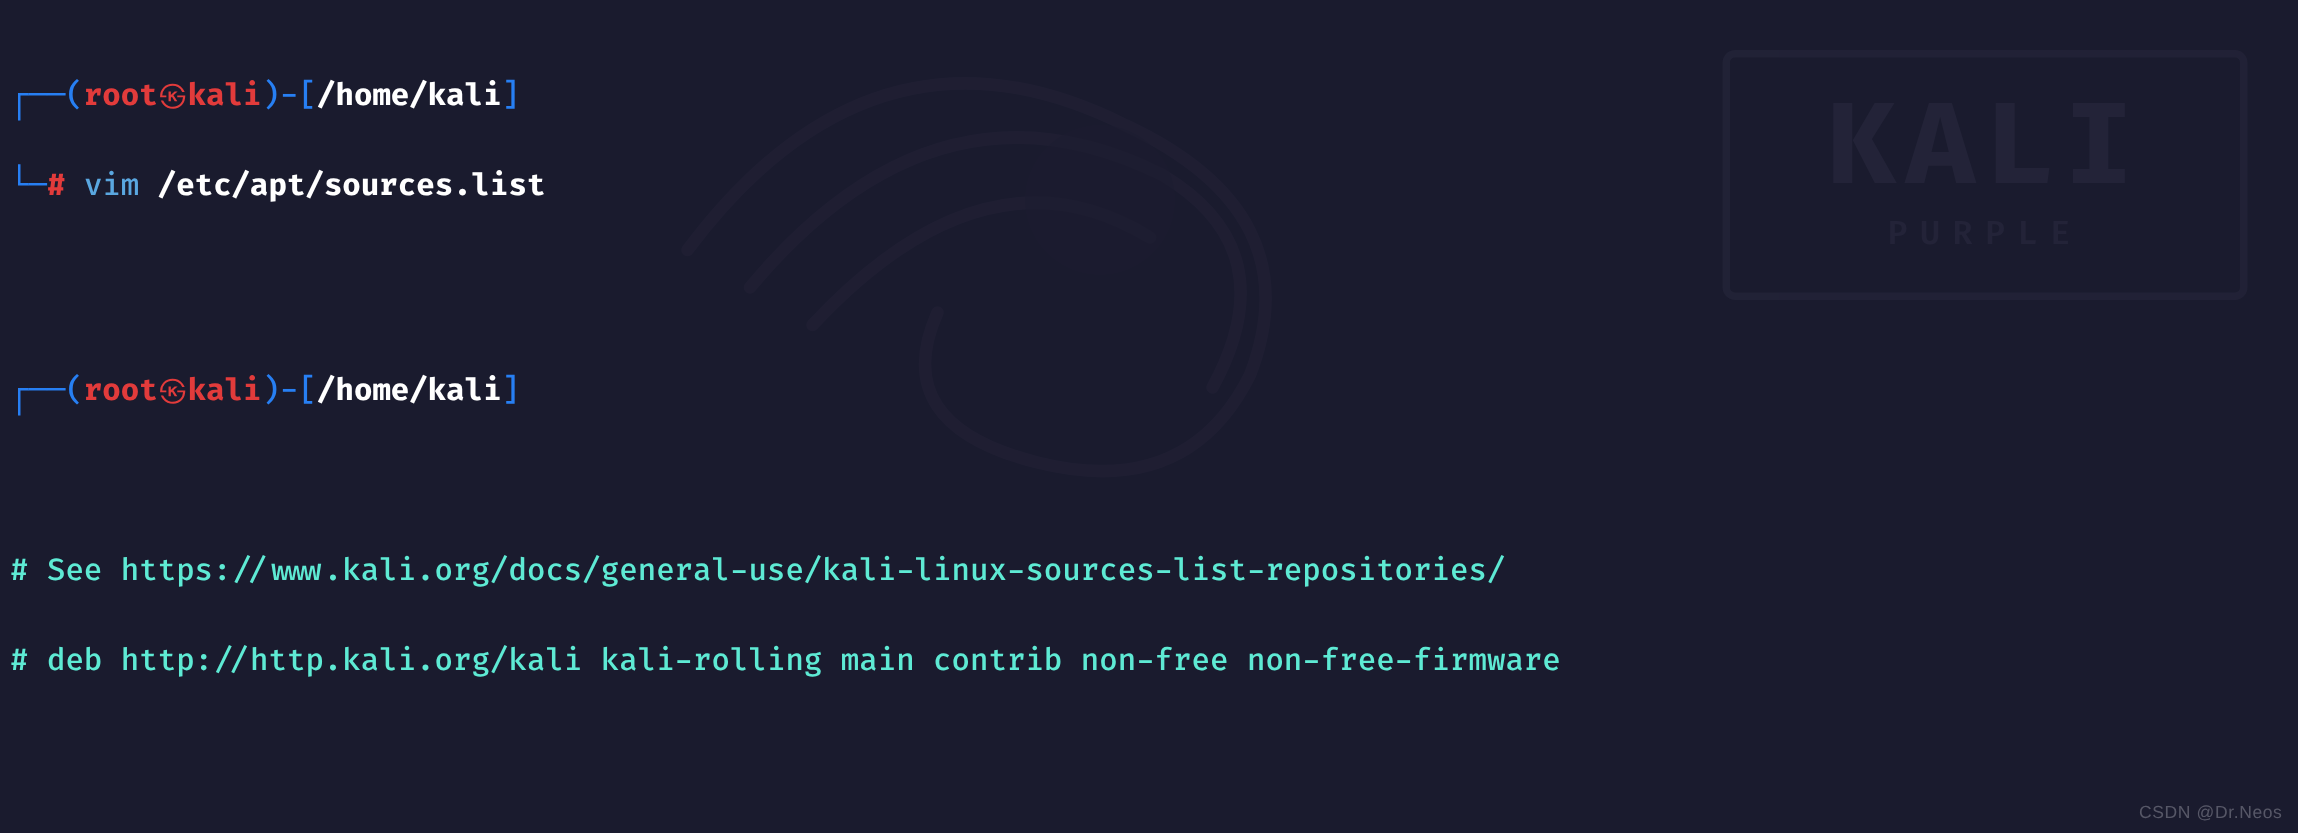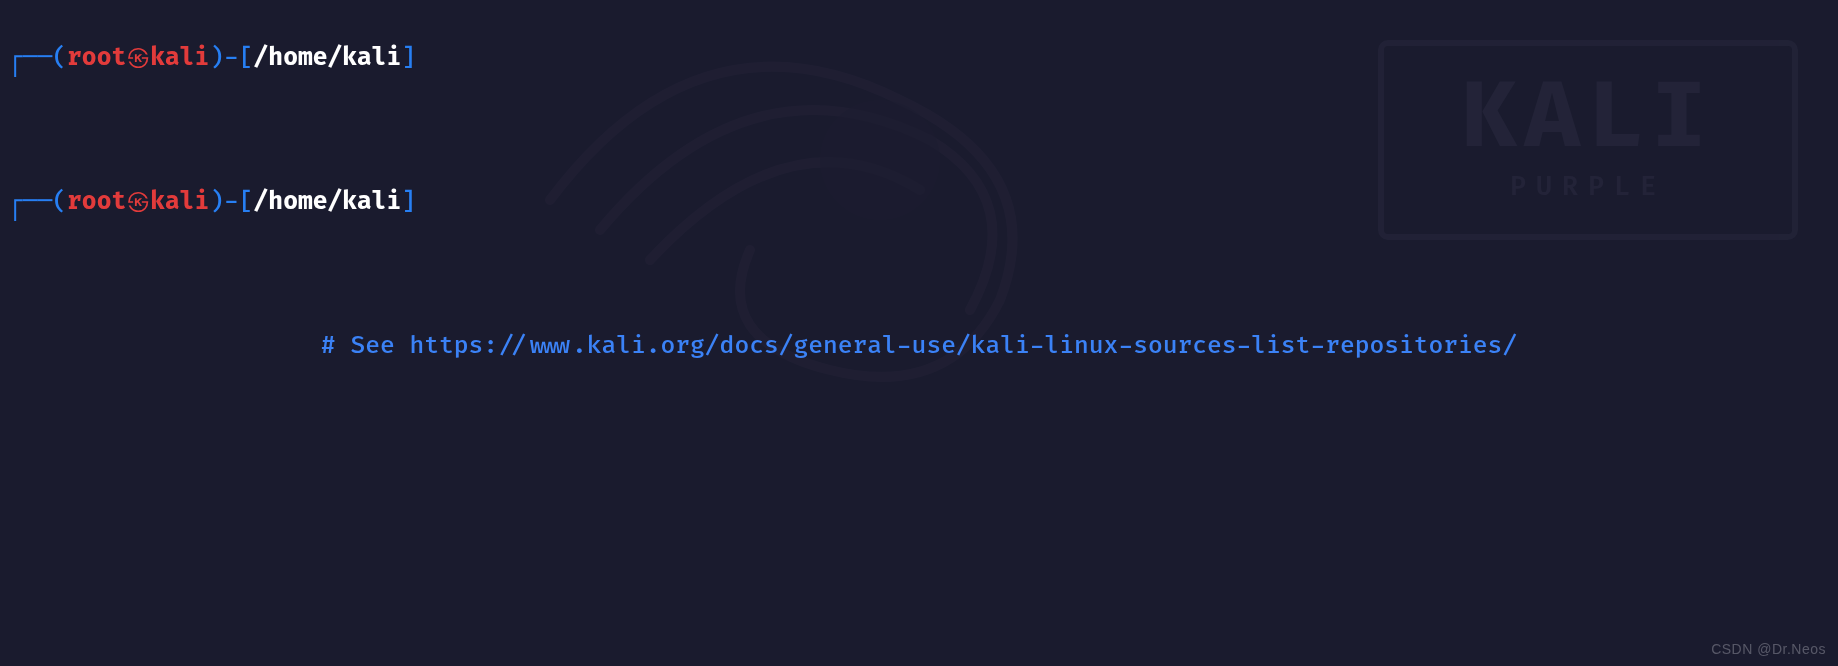--- a/index.html
+++ b/index.html
@@ -51,35 +51,35 @@
     font-weight: 600;
     color: rgba(150, 140, 180, 0.15);
     letter-spacing: 10px;
     margin-top: 4px;
   }
   .terminal {
     position: relative;
     padding: 4px 8px;
     white-space: pre;
   }
-  .prompt-line1 { display: block; }
+  .prompt-line1 { display: block; margin-top: 20px; }
   .prompt-line2 { display: block; }
   .box-tl      { color: #277ff3; }
   .box-bl      { color: #277ff3; }
   .paren       { color: #277ff3; }
   .user-root   { color: #e23b3b; font-weight: 700; }
   .skull       { color: #e23b3b; }
   .at-host     { color: #e23b3b; font-weight: 700; }
   .dash        { color: #277ff3; }
   .bracket     { color: #277ff3; }
   .cwd         { color: #ffffff; font-weight: 700; }
   .hash        { color: #e23b3b; font-weight: 700; }
   .cmd         { color: #5aa7e0; }
   .arg         { color: #ffffff; font-weight: 700; }
-  .output-line { color: #3b82f6; display: block; text-align: center; }
+  .output-line { color: #5eead4; display: block; }
   .blank       { display:block; height: 1.5em; }
   .watermark {
     position: absolute;
     bottom: 6px;
     right: 12px;
     font-size: 14px;
     color: rgba(200, 200, 210, 0.35);
     font-family: Liberation Sans, sans-serif;
     letter-spacing: 0.5px;
   }
@@ -96,24 +96,26 @@
   </g>
 </svg>
 
 <div class="bg-logo">
   <div class="bg-logo-main">KALI</div>
   <div class="bg-logo-sub">PURPLE</div>
 </div>
 
 <div class="terminal">
 <span class="prompt-line1"><span class="box-tl">┌──</span><span class="paren">(</span><span class="user-root">root</span><span class="skull">㉿</span><span class="at-host">kali</span><span class="paren">)</span><span class="dash">-</span><span class="bracket">[</span><span class="cwd">/home/kali</span><span class="bracket">]</span></span>
+<span class="prompt-line2"><span class="box-bl">└─</span><span class="hash">#</span> <span class="cmd">vim</span> <span class="arg">/etc/apt/sources.list</span></span>
 <span class="blank"></span>
 <span class="prompt-line1"><span class="box-tl">┌──</span><span class="paren">(</span><span class="user-root">root</span><span class="skull">㉿</span><span class="at-host">kali</span><span class="paren">)</span><span class="dash">-</span><span class="bracket">[</span><span class="cwd">/home/kali</span><span class="bracket">]</span></span>
 <span class="blank"></span>
 <span class="output-line"># See https://www.kali.org/docs/general-use/kali-linux-sources-list-repositories/</span>
+<span class="output-line"># deb http://http.kali.org/kali kali-rolling main contrib non-free non-free-firmware</span>
 <span class="output-line">&nbsp;</span>
 
 
 
 
 
 
 </div>
 
 <div class="watermark">CSDN @Dr.Neos</div>

